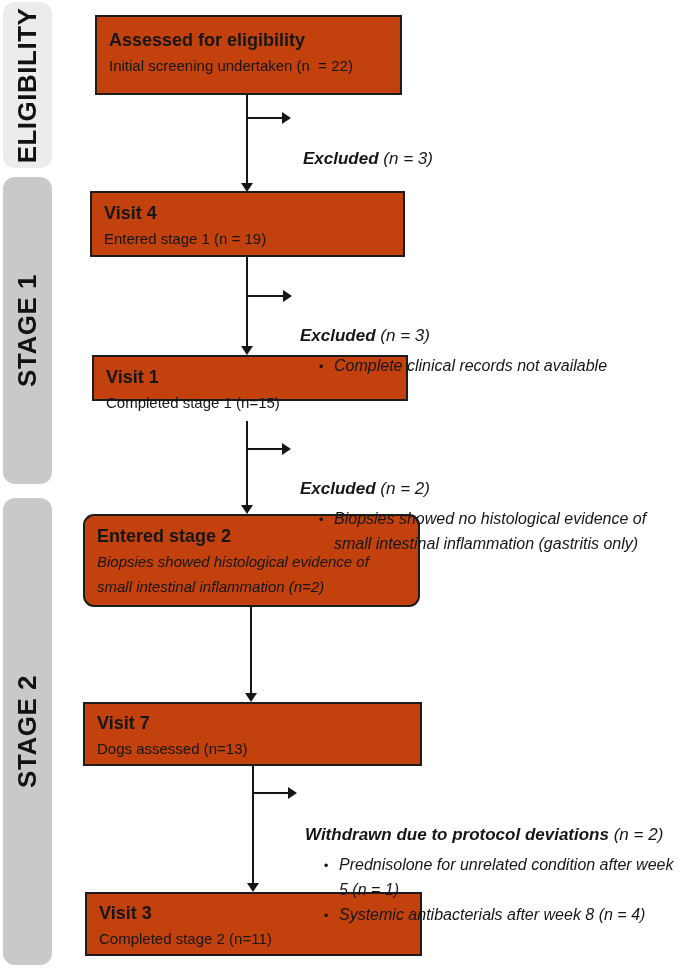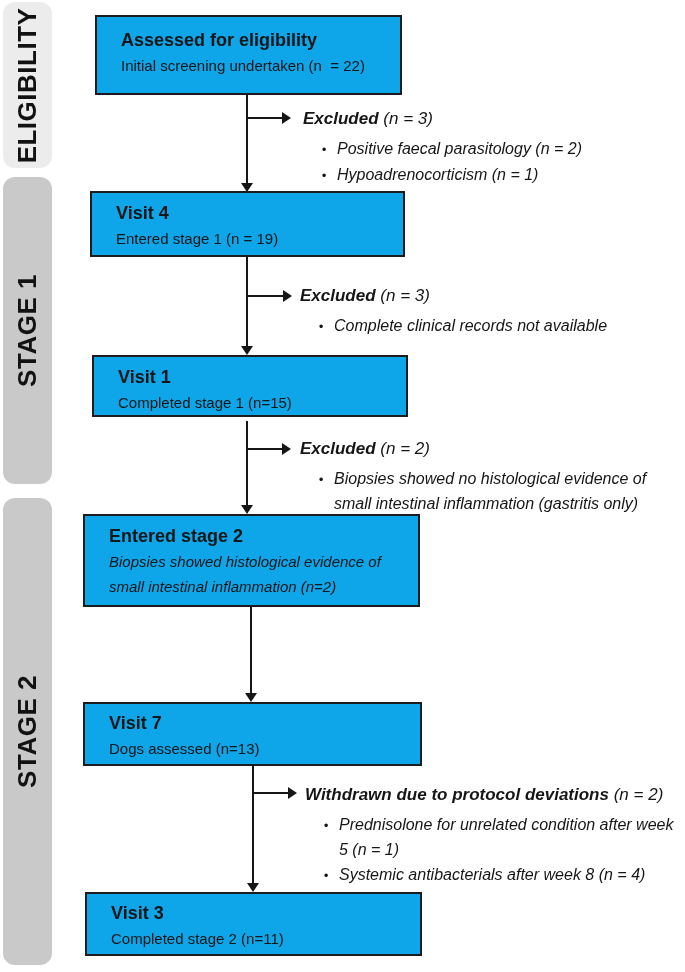--- a/index.html
+++ b/index.html
@@ -15,34 +15,34 @@
   .band-eligibility { top:2px;   height:166px; background:#ececec; }
   .band-stage1      { top:177px; height:307px; background:#c9c9c9; }
   .band-stage2      { top:498px; height:467px; background:#c9c9c9; }
   .stage-label {
     transform:rotate(-90deg); transform-origin:center;
     font-weight:bold; font-size:26px; letter-spacing:0.5px;
     white-space:nowrap; color:#121212;
   }
   
   .fbox {
-    position:absolute; background:#0ea5e9; border:2px solid #1c1c1c;
-    box-sizing:border-box; padding:8px 24px;
+    position:absolute; background:#c2410c; border:2px solid #1c1c1c;
+    box-sizing:border-box; padding:8px 12px;
   }
   .fbox .title { font-weight:bold; font-size:18px; line-height:25px; }
   .fbox .body  { font-size:15px; line-height:25px; white-space:pre-wrap; }
   .fbox .body.italic { font-style:italic; }
   .box-assessed { left:95px; top:15px;  width:307px; height:80px; padding-top:11px; }
   .box-visit0   { left:90px; top:191px; width:315px; height:66px; }
-  .box-visit1   { left:92px; top:355px; width:316px; height:62px; }
-  .box-entered2 { left:83px; top:514px; width:337px; height:93px; }
+  .box-visit1   { left:92px; top:355px; width:316px; height:46px; }
+  .box-entered2 { left:83px; top:514px; width:337px; height:93px;border-radius:11px; }
   .box-visit2   { left:83px; top:702px; width:339px; height:64px; padding-top:7px; }
   .box-visit3   { left:85px; top:892px; width:337px; height:64px; padding-top:7px; }
   
-  .branch { position:absolute; }
+  .branch { position:absolute;margin-top:40px; }
   .branch-head { font-size:17px; font-style:italic; line-height:24px; white-space:nowrap; }
   .branch-head .hb { font-weight:bold; }
   .bullets { margin-top:5px; }
   .bullet-row { display:flex; font-style:italic; font-size:16px; line-height:25px; }
   .bullet-dot { flex:none; width:10px; margin-left:16px; margin-right:8px; text-align:center; }
   .bullet-dot::before { content:"•"; font-size:13px; }
   .branch1 { left:303px; top:107px; width:372px; }
   .branch2 { left:300px; top:284px; width:380px; }
   .branch3 { left:300px; top:437px; width:384px; }
   .branch4 { left:305px; top:783px; width:378px; }
@@ -134,30 +134,20 @@
   <div class="fbox box-visit3">
     <div class="title">Visit 3</div>
     <div class="body">Completed stage 2 (n=11)</div>
   </div>
 
   <div class="branch branch1">
     <div class="branch-head">
       <span class="hb">Excluded</span>
       <span>(n = 3)</span>
     </div>
-    <div class="bullets">
-      <div class="bullet-row">
-        <span class="bullet-dot"></span>
-        <span>Positive faecal parasitology (n = 2)</span>
-      </div>
-      <div class="bullet-row">
-        <span class="bullet-dot"></span>
-        <span>Hypoadrenocorticism (n = 1)</span>
-      </div>
-    </div>
   </div>
 
   <div class="branch branch2">
     <div class="branch-head">
       <span class="hb">Excluded</span>
       <span>(n = 3)</span>
     </div>
     <div class="bullets">
       <div class="bullet-row">
         <span class="bullet-dot"></span>

